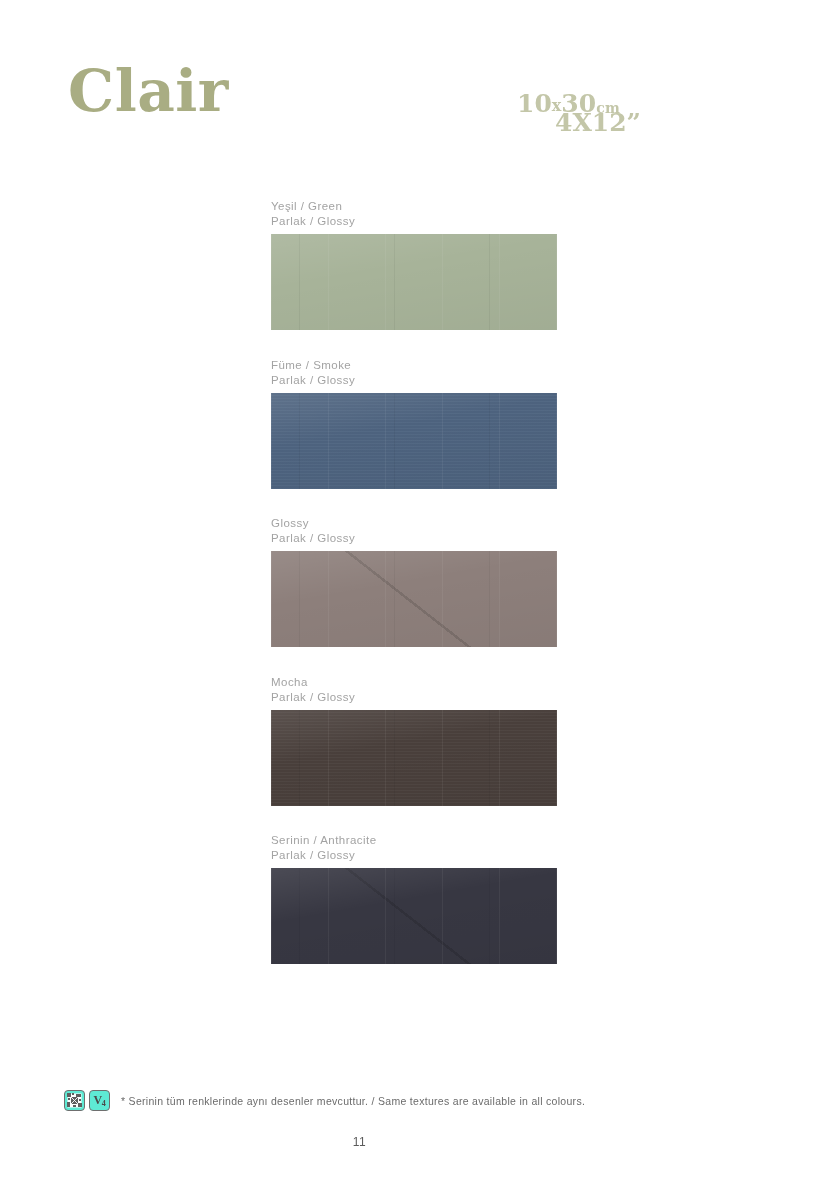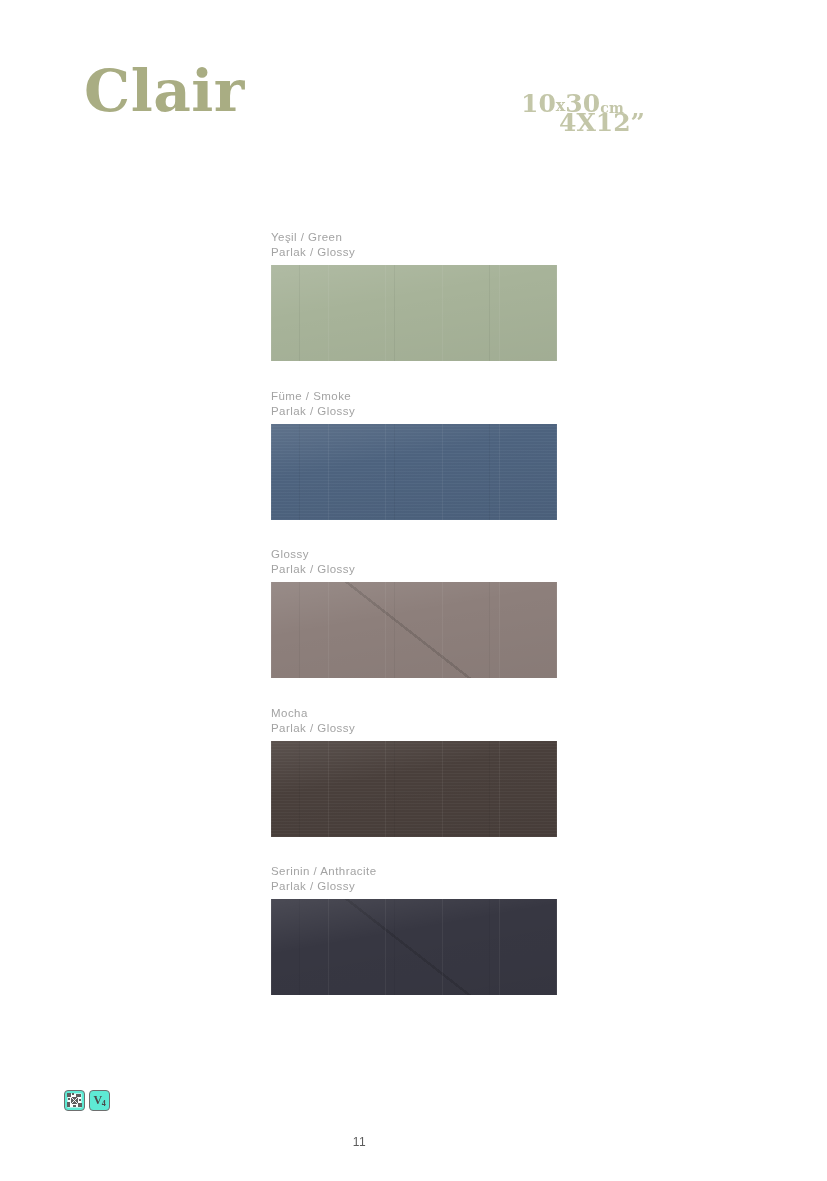--- a/index.html
+++ b/index.html
@@ -12,23 +12,24 @@
     height: 1181px;
     position: relative;
     font-family: "Liberation Sans", sans-serif;
     overflow: hidden;
   }
 
   
   .page-header {
     position: absolute;
     top: 0;
-    left: 16px;
+    left: 0;
     width: 727px;
     height: 175px;
+    padding-left: 12px;
   }
   .series-title {
     position: absolute;
     left: 68px;
     top: 62px;
     font-family: "DejaVu Serif", "Liberation Serif", serif;
     font-size: 58px;
     font-weight: 700;
     letter-spacing: 0.5px;
     color: #a9ad83;
@@ -68,21 +69,21 @@
     top: 19px;
     font-size: 25px;
     line-height: 1;
     white-space: nowrap;
   }
 
   
   .swatch-list {
     position: absolute;
     left: 271px;
-    top: 230px;
+    top: 199px;
     width: 286px;
   }
   .swatch-item {
     position: relative;
     margin-bottom: 27.5px;
   }
   .swatch-labels {
     padding-bottom: 5px;
   }
   .swatch-name,
@@ -311,16 +312,17 @@
           <line x1="4" y1="4" x2="11" y2="11"></line>
           <line x1="11" y1="4" x2="4" y2="11"></line>
         </g>
       </svg>
     </span>
 
     <span class="icon-box">
       <span class="icon-v4"><span>V</span><sub>4</sub></span>
     </span>
 
+    <span class="footer-text">* Serinin tüm renklerinde aynı desenler mevcuttur. / Same textures are available in all colours.</span>
   </div>
 
   <div class="page-number">11</div>
 </div>
 
 </body></html>

